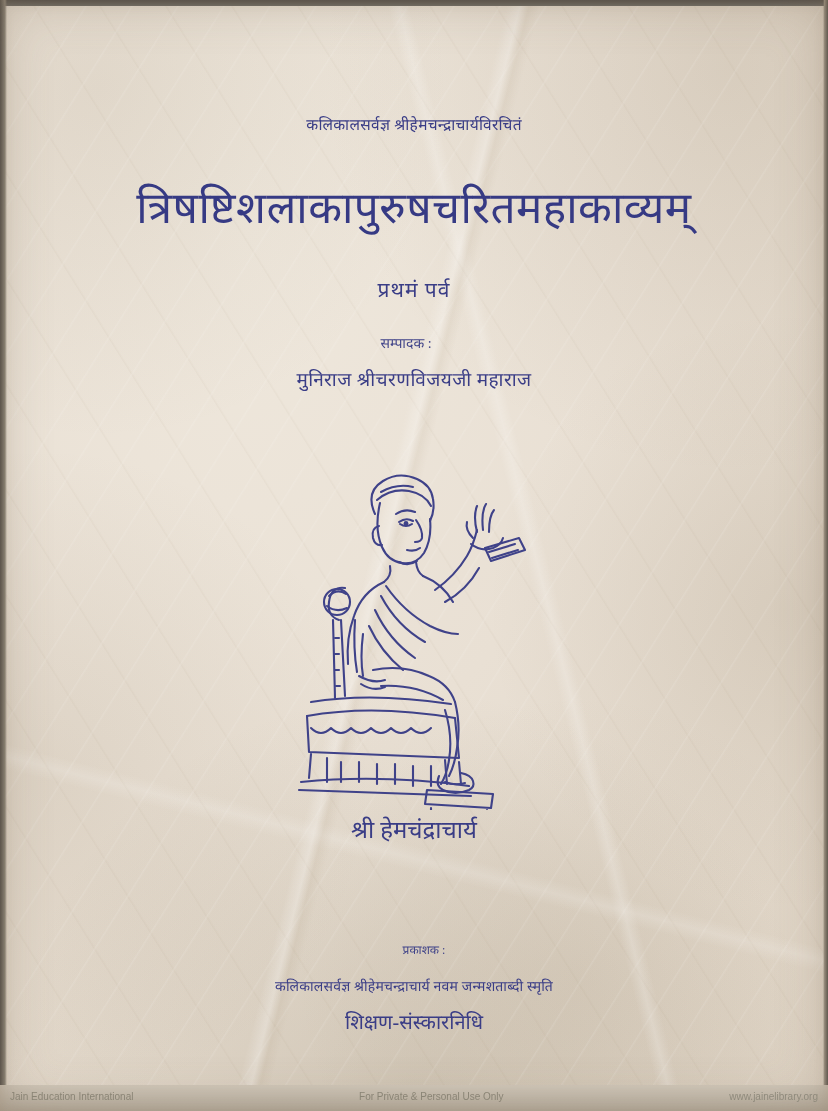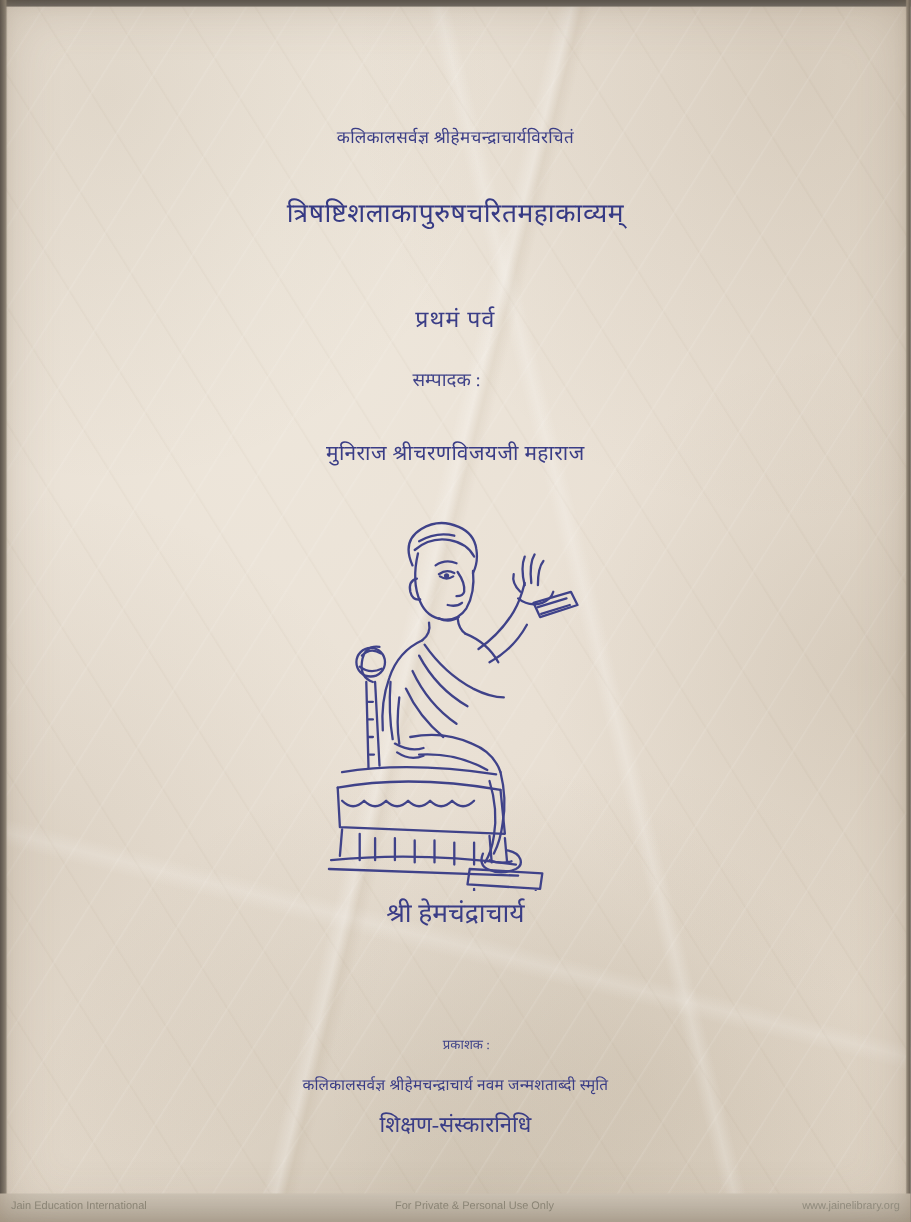--- a/index.html
+++ b/index.html
@@ -78,47 +78,46 @@
     top: 113px; left: 0; right: 0;
     font-family: "Liberation Serif", serif;
     font-size: 15.5px;
     letter-spacing: .3px;
     color: #3a3d86;
   }
   .title {
     position: absolute;
     top: 176px; left: 0; right: 0;
     font-family: "Liberation Serif", serif;
-    font-size: 24px;
+    font-size: 44px;
     letter-spacing: .5px;
     color: #363a84;
   }
   .parva {
     position: absolute;
     top: 275px; left: 0; right: 0;
     font-family: "Liberation Serif", serif;
     font-size: 21px;
     letter-spacing: 1px;
     color: #3a3d86;
   }
   .editor-label {
     position: absolute;
     top: 333px; left: 0; right: 16px;
     font-family: "Liberation Serif", serif;
-    font-size: 17px;
+    font-size: 14px;
     color: #414489;
   }
   .editor-name {
     position: absolute;
     top: 366px; left: 0; right: 0;
     font-family: "Liberation Serif", serif;
     font-size: 19px;
     letter-spacing: .4px;
     color: #3a3d86;
-    margin-top: 32px;
   }
 
   .portrait {
     position: absolute;
     top: 470px; left: 0; right: 0;
     display: flex;
     justify-content: center;
   }
   .caption {
     position: absolute;

